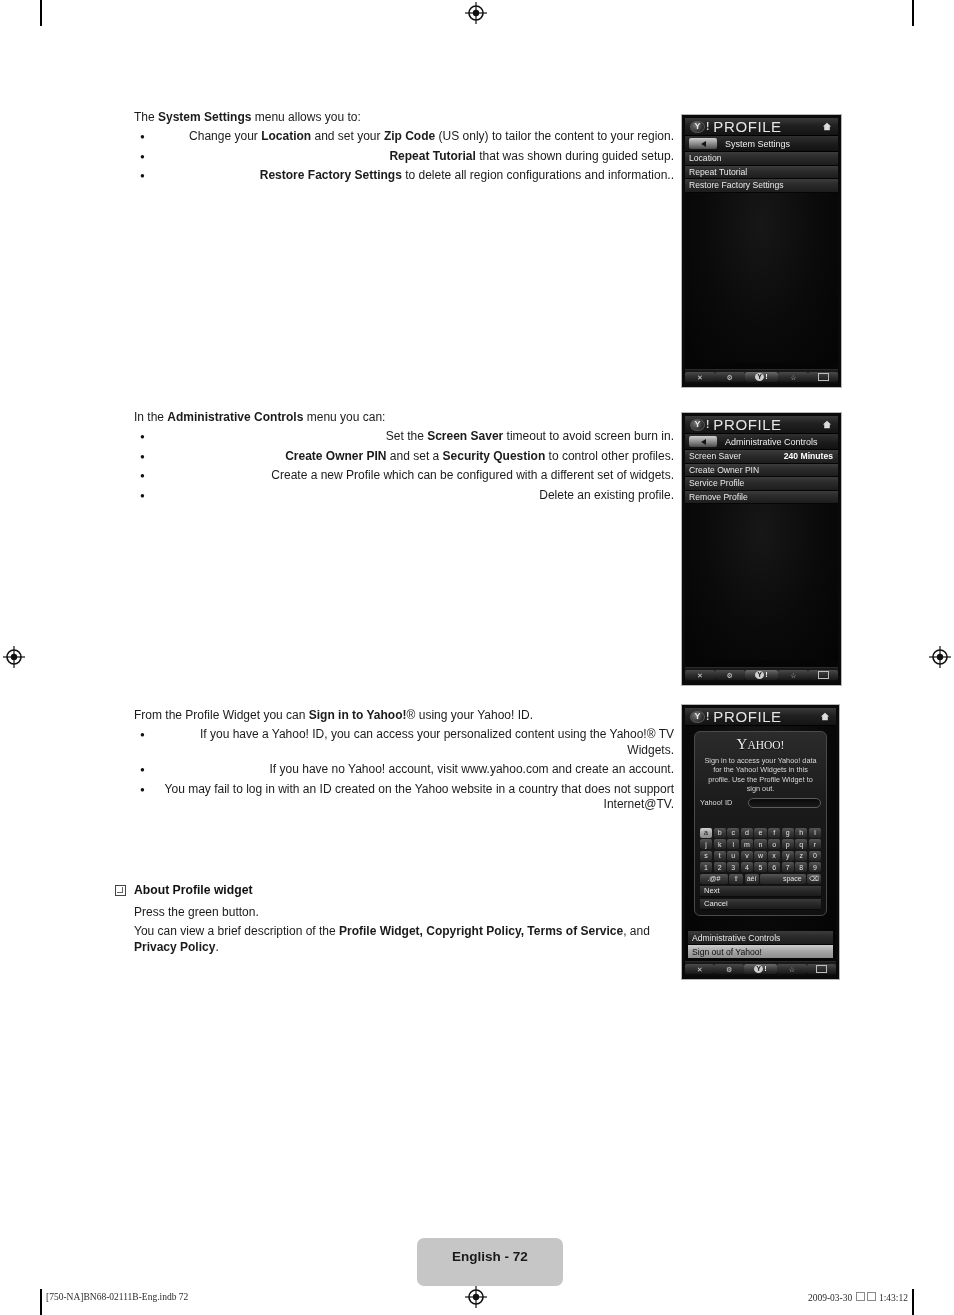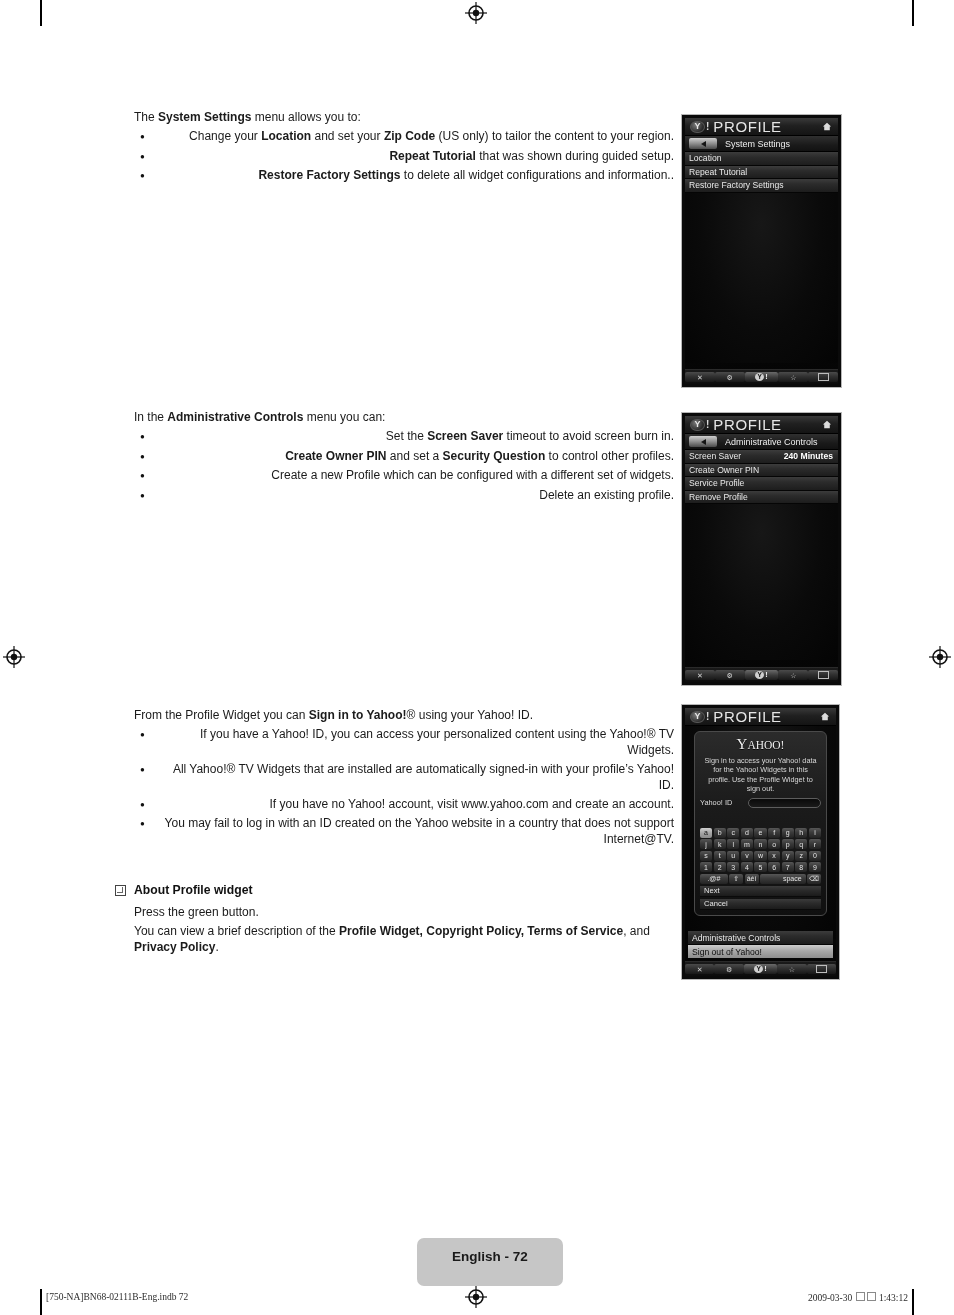--- a/index.html
+++ b/index.html
@@ -441,21 +441,21 @@
     </svg>
 </div>
 
 <div class="text-col" style="top:110px;">
   <p class="intro">
     <span>The </span><b>System Settings</b><span> menu allows you to:</span>
   </p>
   <ul class="bullets">
       <li><span>Change your </span><b>Location</b><span> and set your </span><b>Zip Code</b><span> (US only) to tailor the content to your region.</span></li>
       <li><b>Repeat Tutorial</b><span> that was shown during guided setup.</span></li>
-      <li><b>Restore Factory Settings</b><span> to delete all widget configurations and information..</span></li>
+      <li><b>Restore Factory Settings</b><span> to delete all region configurations and information..</span></li>
     </ul>
 </div>
 
 <div class="text-col" style="top:410px;">
   <p class="intro">
     <span>In the </span><b>Administrative Controls</b><span> menu you can:</span>
   </p>
   <ul class="bullets">
       <li><span>Set the </span><b>Screen Saver</b><span> timeout to avoid screen burn in.</span></li>
       <li><b>Create Owner PIN</b><span> and set a </span><b>Security Question</b><span> to control other profiles.</span></li>
@@ -463,21 +463,20 @@
       <li><span>Delete an existing profile.</span></li>
     </ul>
 </div>
 
 <div class="text-col" style="top:708px;">
   <p class="intro">
     <span>From the Profile Widget you can </span><b>Sign in to Yahoo!</b><span>® using your Yahoo! ID.</span>
   </p>
   <ul class="bullets">
       <li><span>If you have a Yahoo! ID, you can access your personalized content using the Yahoo!® TV Widgets.</span></li>
-      <li><span>All Yahoo!® TV Widgets that are installed are automatically signed-in with your profile’s Yahoo! ID.</span></li>
       <li><span>If you have no Yahoo! account, visit www.yahoo.com and create an account.</span></li>
       <li><span>You may fail to log in with an ID created on the Yahoo website in a country that does not support Internet@TV.</span></li>
     </ul>
 </div>
 
 <div class="sec-head" style="top:883px;">
   <span class="box"></span>
   <span>About Profile widget</span>
 </div>
 <div class="text-col" style="top:905px;">

